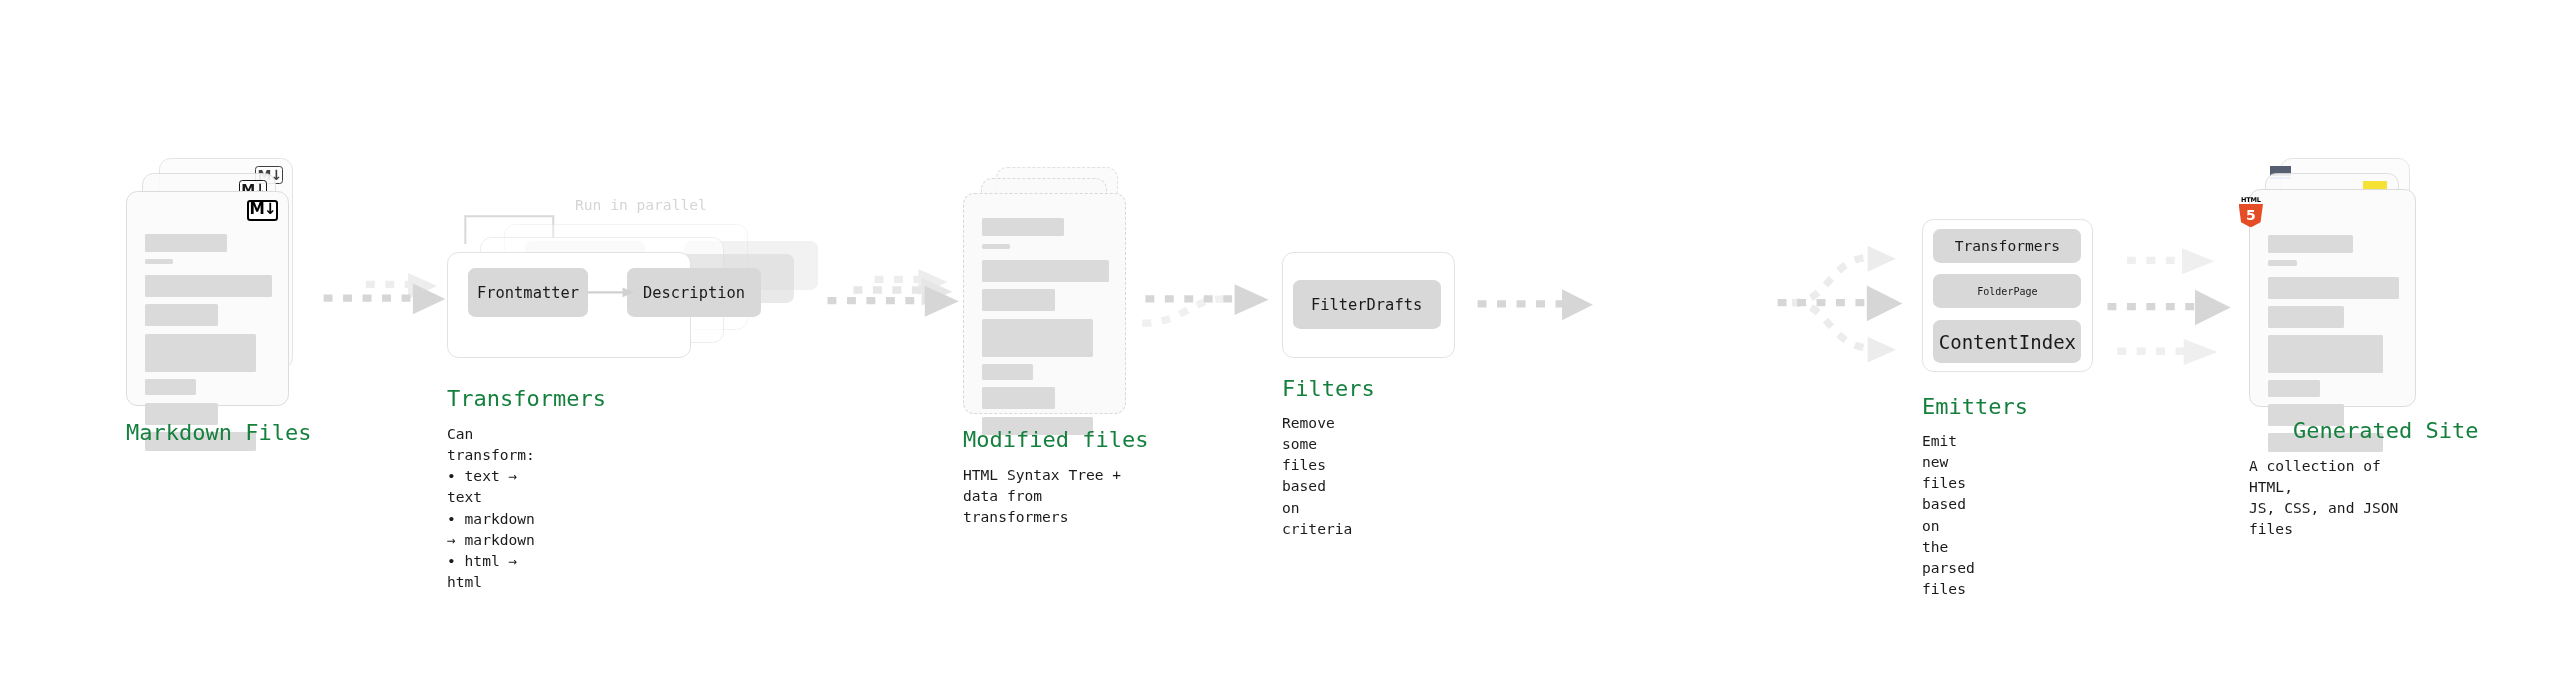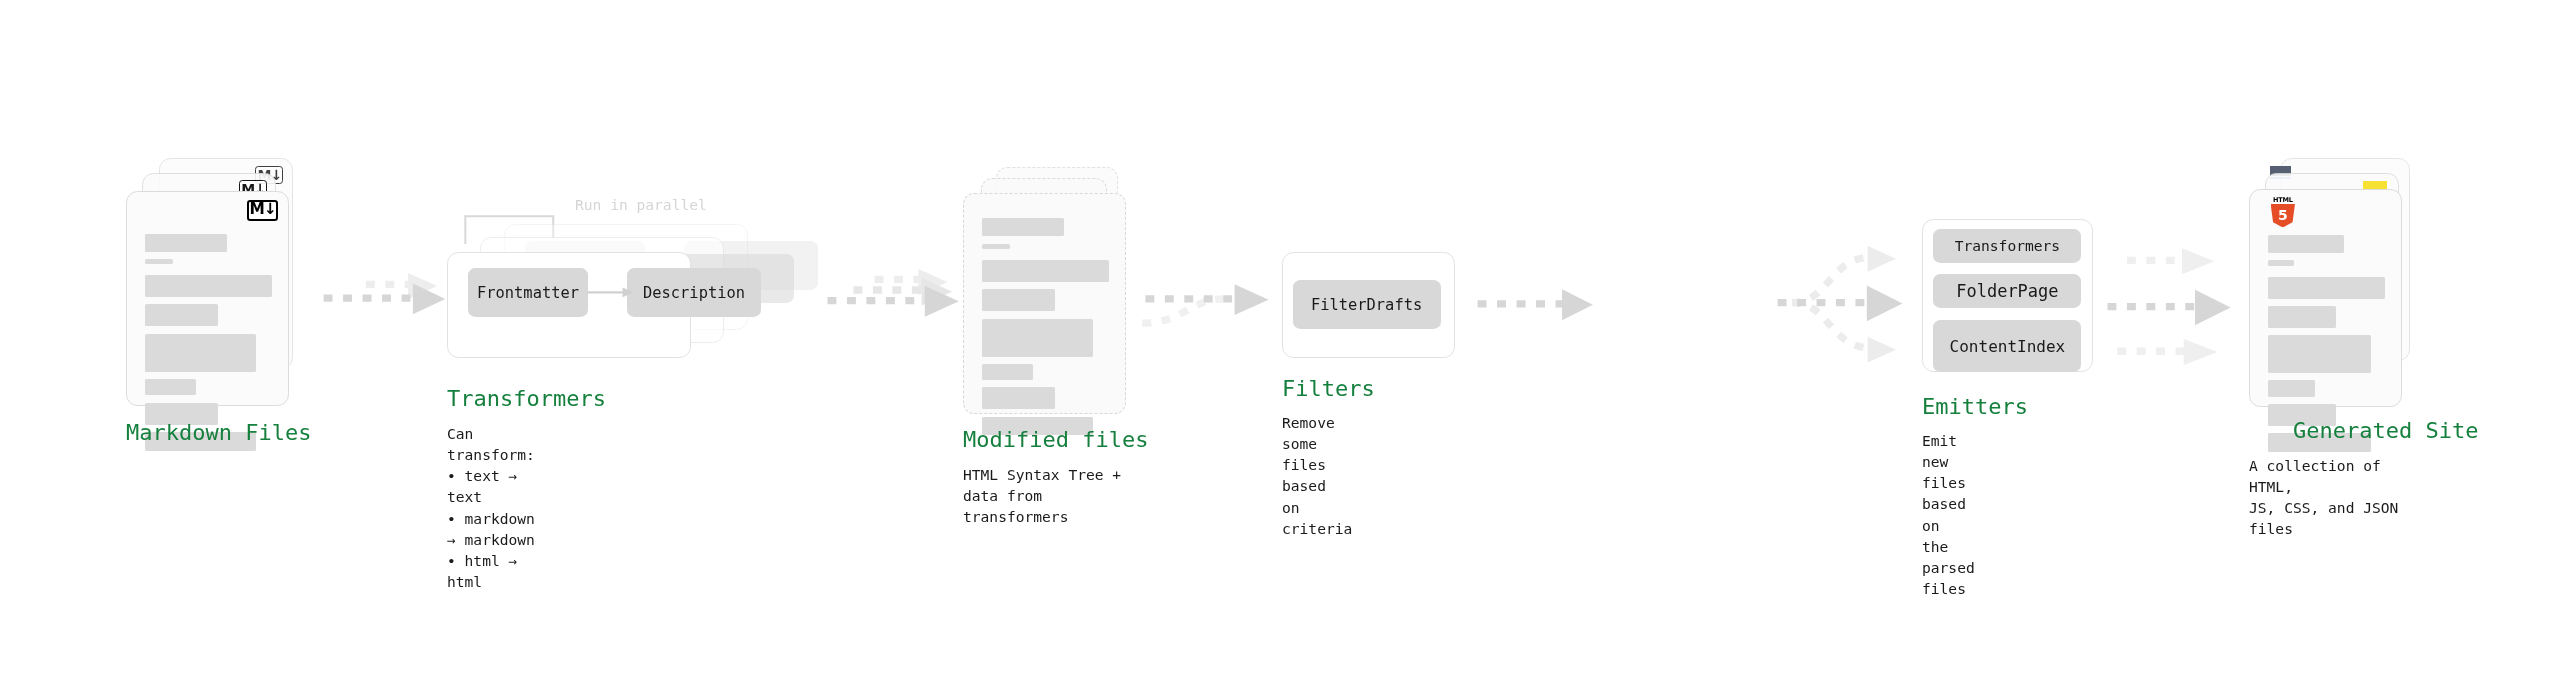--- a/index.html
+++ b/index.html
@@ -318,22 +318,22 @@
     <polygon points="113,134 148,150 113,166" fill="#ececec"></polygon>
     <g stroke="#d6d6d6" stroke-width="9" stroke-dasharray="11 13" stroke-linecap="butt">
       <line x1="2" y1="92" x2="118" y2="92"></line>
     </g>
     <polygon points="112,71 156,93 112,115" fill="#d6d6d6"></polygon>
   </svg>
 
   <div class="node" style="left:1922px; top:219px;">
     <div class="groupbox" style="left:0px; top:0px; width:171px; height:153px;"></div>
     <div class="pill" style="left:11.4px; top:9.8px; width:148px; height:34px; font-size:14.6px;">Transformers</div>
-    <div class="pill" style="left:11.4px; top:55px; width:148px; height:34px; font-size:17px;">FolderPage</div>
-    <div class="pill" style="left:11.4px; top:101px; width:148px; height:52px; font-size:16px;">ContentIndex</div>
+    <div class="pill" style="left:11.4px; top:55px; width:148px; height:34px; font-size:10px;">FolderPage</div>
+    <div class="pill" style="left:11.4px; top:101px; width:148px; height:43px; font-size:19px;">ContentIndex</div>
     <div class="heading" style="left:0px; top:175px;">Emitters</div>
     <div class="sub" style="left:0px; top:211px;">Emit new files based on
 the parsed files</div>
   </div>
 
   <svg class="arrowsvg" style="left:2101px; top:228px;" width="154" height="146" viewBox="0 0 190 180">
     <g stroke="#efefef" stroke-width="9" stroke-dasharray="11 13" stroke-linecap="butt">
       <line x1="32" y1="40" x2="104" y2="40"></line>
     </g>
     <polygon points="100,25 140,41 100,57" fill="#efefef"></polygon>
@@ -348,21 +348,21 @@
   </svg>
 
   <div class="node" style="left:2249px; top:158px;">
     <div class="stack" style="width:179px; height:260px;">
       <div class="card back2" style="left:31px; top:0px; width:130px; height:203px;">
         <div class="badge css-badge" style="right:11.4px; top:6.5px;"></div>
       </div>
       <div class="card back1" style="left:16.3px; top:14.6px; width:134px; height:203px;">
         <div class="badge js-badge" style="right:11.4px; top:7.3px;"></div>
       </div>
-      <div class="card" style="left:0px; top:31px; width:153px; height:218px;padding-left:32px;">
+      <div class="card" style="left:0px; top:31px; width:167px; height:218px;">
         <div class="badge html5-badge" style="right:11.4px; top:6.5px;">
           <span class="lbl">HTML</span>
           <span class="shield"></span>
         </div>
         <div class="bars" style="top:45px;">
           <div class="bar h-title"></div>
           <div class="bar h-sub"></div>
           <div class="bar h-p1"></div>
           <div class="bar h-p2"></div>
           <div class="bar h-p3"></div>

